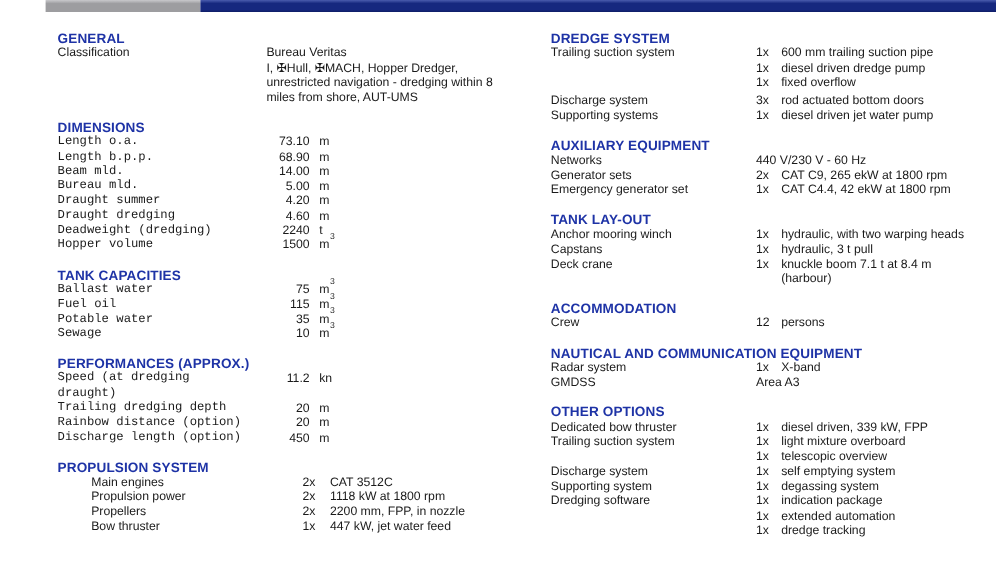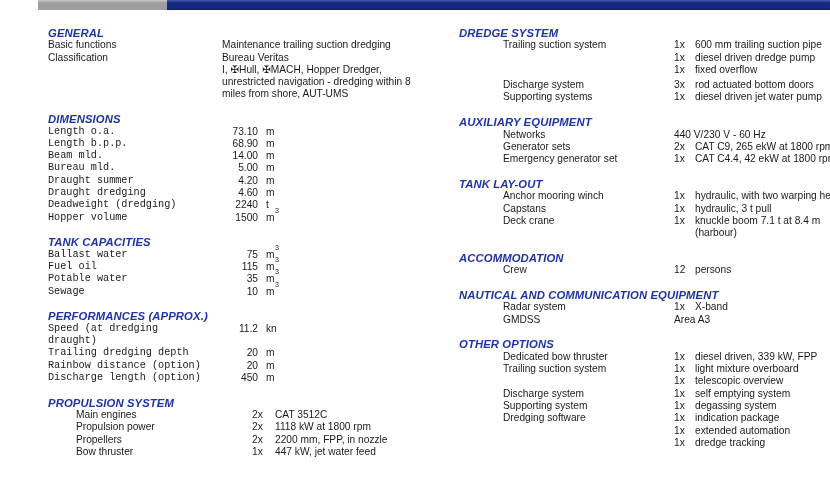--- a/index.html
+++ b/index.html
@@ -25,62 +25,55 @@
   }
   .content{position:absolute;top:27px;left:48px;right:0;display:flex;}
   .col{display:block;}
   .col-left{width:411px;flex-shrink:0;}
   .col-right{flex:1;min-width:0;}
   .section{margin-top:12.5px;}
   .col > .section:first-child{margin-top:0;}
   .section-title{
     color:var(--header-blue);font-weight:bold;font-size:11.3px;line-height:12.3px;
     letter-spacing:0.1px;
-    font-style:italic;
   }
   .row{display:flex;align-items:flex-start;}
   .row.gap-after{margin-bottom:3px;}
   .cell{flex-shrink:0;}
   .value-line{white-space:nowrap;}
   
   .layout-pairs .label{width:174px;}
   
   .layout-measures .label{width:162px;font-family:Liberation Mono, monospace;}
   .layout-measures .num{width:48px;text-align:right;}
   .layout-measures .unit{margin-left:8px;white-space:nowrap;}
   .layout-measures sup{
     font-size:7.2px;line-height:0;position:relative;top:-3.5px;margin-left:0.5px;
   }
   
   .col-left .layout-qty .label{width:176px;padding-left:28px;}
   .col-left .layout-qty .qty{width:23px;}
-  .col-right .layout-qty .label{width:171px;margin-left:44px;}
+  .col-right .layout-qty .label{width:171px;}
   .col-right .layout-qty .qty{width:21px;}
   .layout-qty .desc{white-space:nowrap;}
   .layout-qty .wide{white-space:nowrap;}
 </style>
 </head>
 <body>
 
 <div class="page">
   <div class="topbar">
     <div class="topbar-gray"></div>
     <div class="topbar-blue"></div>
   </div>
   <div class="content">
     <div class="col col-left">
         <div class="section layout-pairs">
           <div class="section-title">GENERAL</div>
           <div class="row">
-            <div class="cell label">Basic functions</div>
-            <div class="cell pair-value">
-              <div class="value-line">Maintenance trailing suction dredging</div>
-            </div>
-          </div>
-          <div class="row">
             <div class="cell label">Classification</div>
             <div class="cell pair-value">
               <div class="value-line">Bureau Veritas</div>
               <div class="value-line">I, ✠Hull, ✠MACH, Hopper Dredger,</div>
               <div class="value-line">unrestricted navigation - dredging within 8</div>
               <div class="value-line">miles from shore, AUT-UMS</div>
             </div>
           </div>
         </div>
         <div class="section layout-measures">

